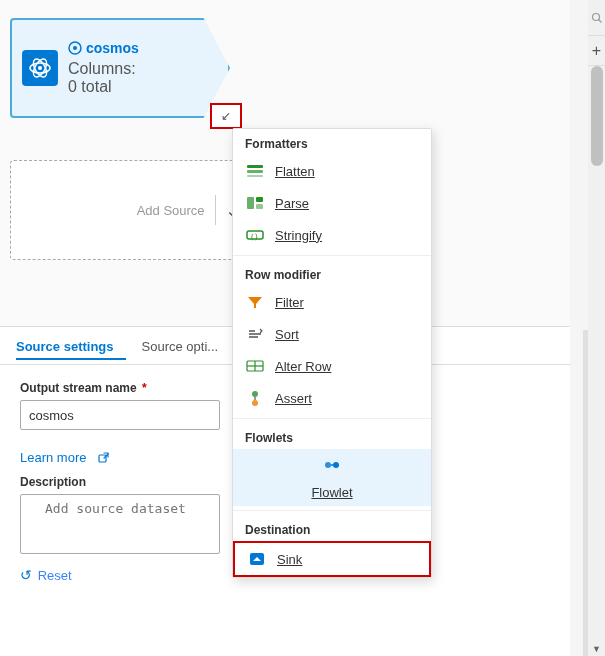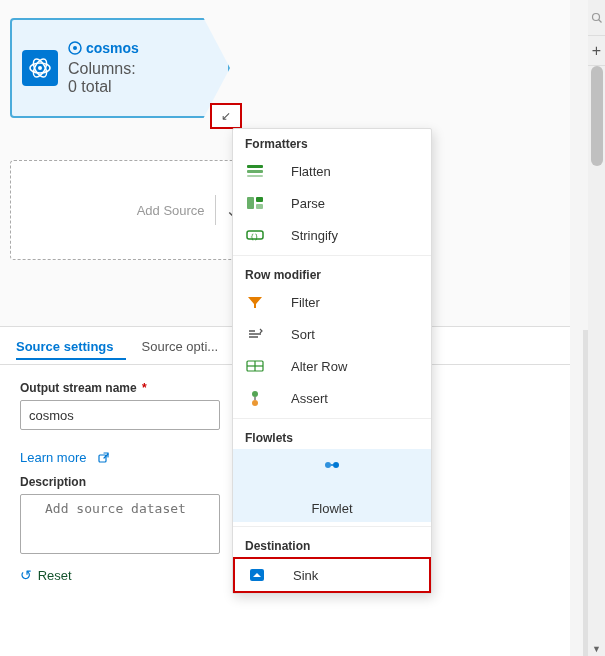--- a/index.html
+++ b/index.html
@@ -215,21 +215,21 @@
       display: flex;
       align-items: center;
       gap: 6px;
       margin-top: 10px;
     }
     .reset-icon {
       color: #0078d4;
       font-size: 14px;
     }
     .reset-label {
-      color: #14532d;
+      color: #3b82f6;
       font-size: 13px;
     }
 
     
     .dropdown-menu {
       position: absolute;
       top: 128px;
       left: 232px;
       width: 200px;
       background: white;
@@ -242,25 +242,26 @@
     .menu-section-header {
       font-size: 12px;
       font-weight: 700;
       color: #333;
       padding: 8px 12px 4px 12px;
     }
 
     .menu-item {
       display: flex;
       align-items: center;
-      gap: 26px;
+      gap: 10px;
       padding: 6px 12px;
       cursor: pointer;
       font-size: 13px;
       color: #333;
+      text-decoration: underline;
     }
     .menu-item.highlighted {
       background: #e8f4fd;
       flex-direction: column;
     }
     .menu-item.sink-item {
       border: 2px solid #cc0000;
     }
 
     .menu-divider {

